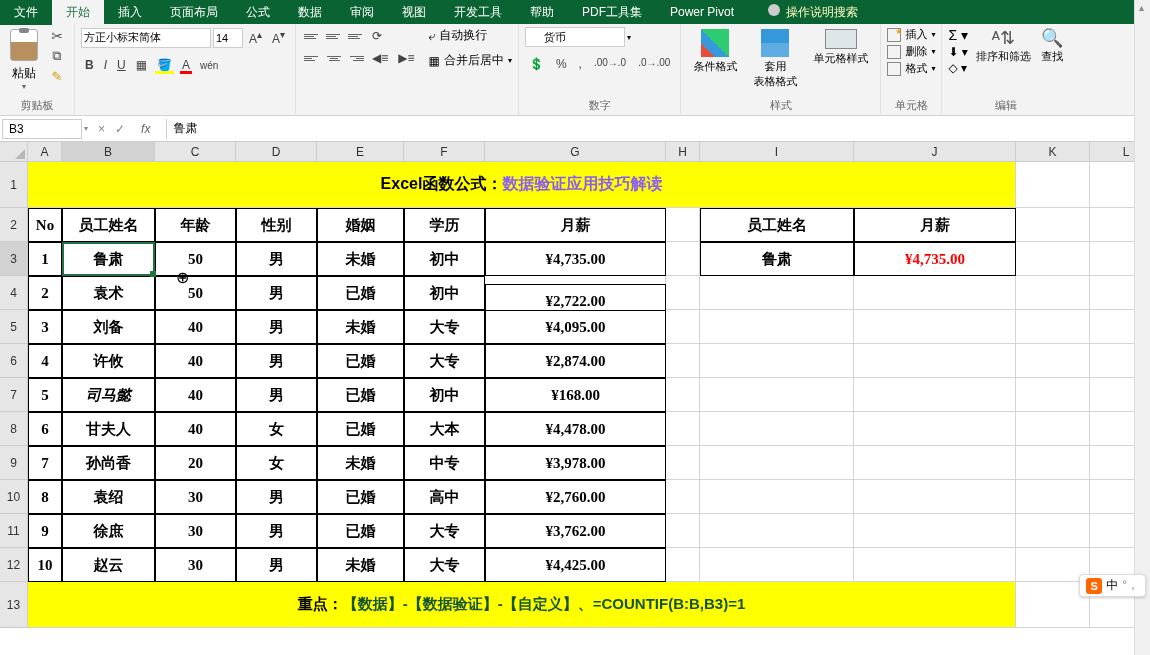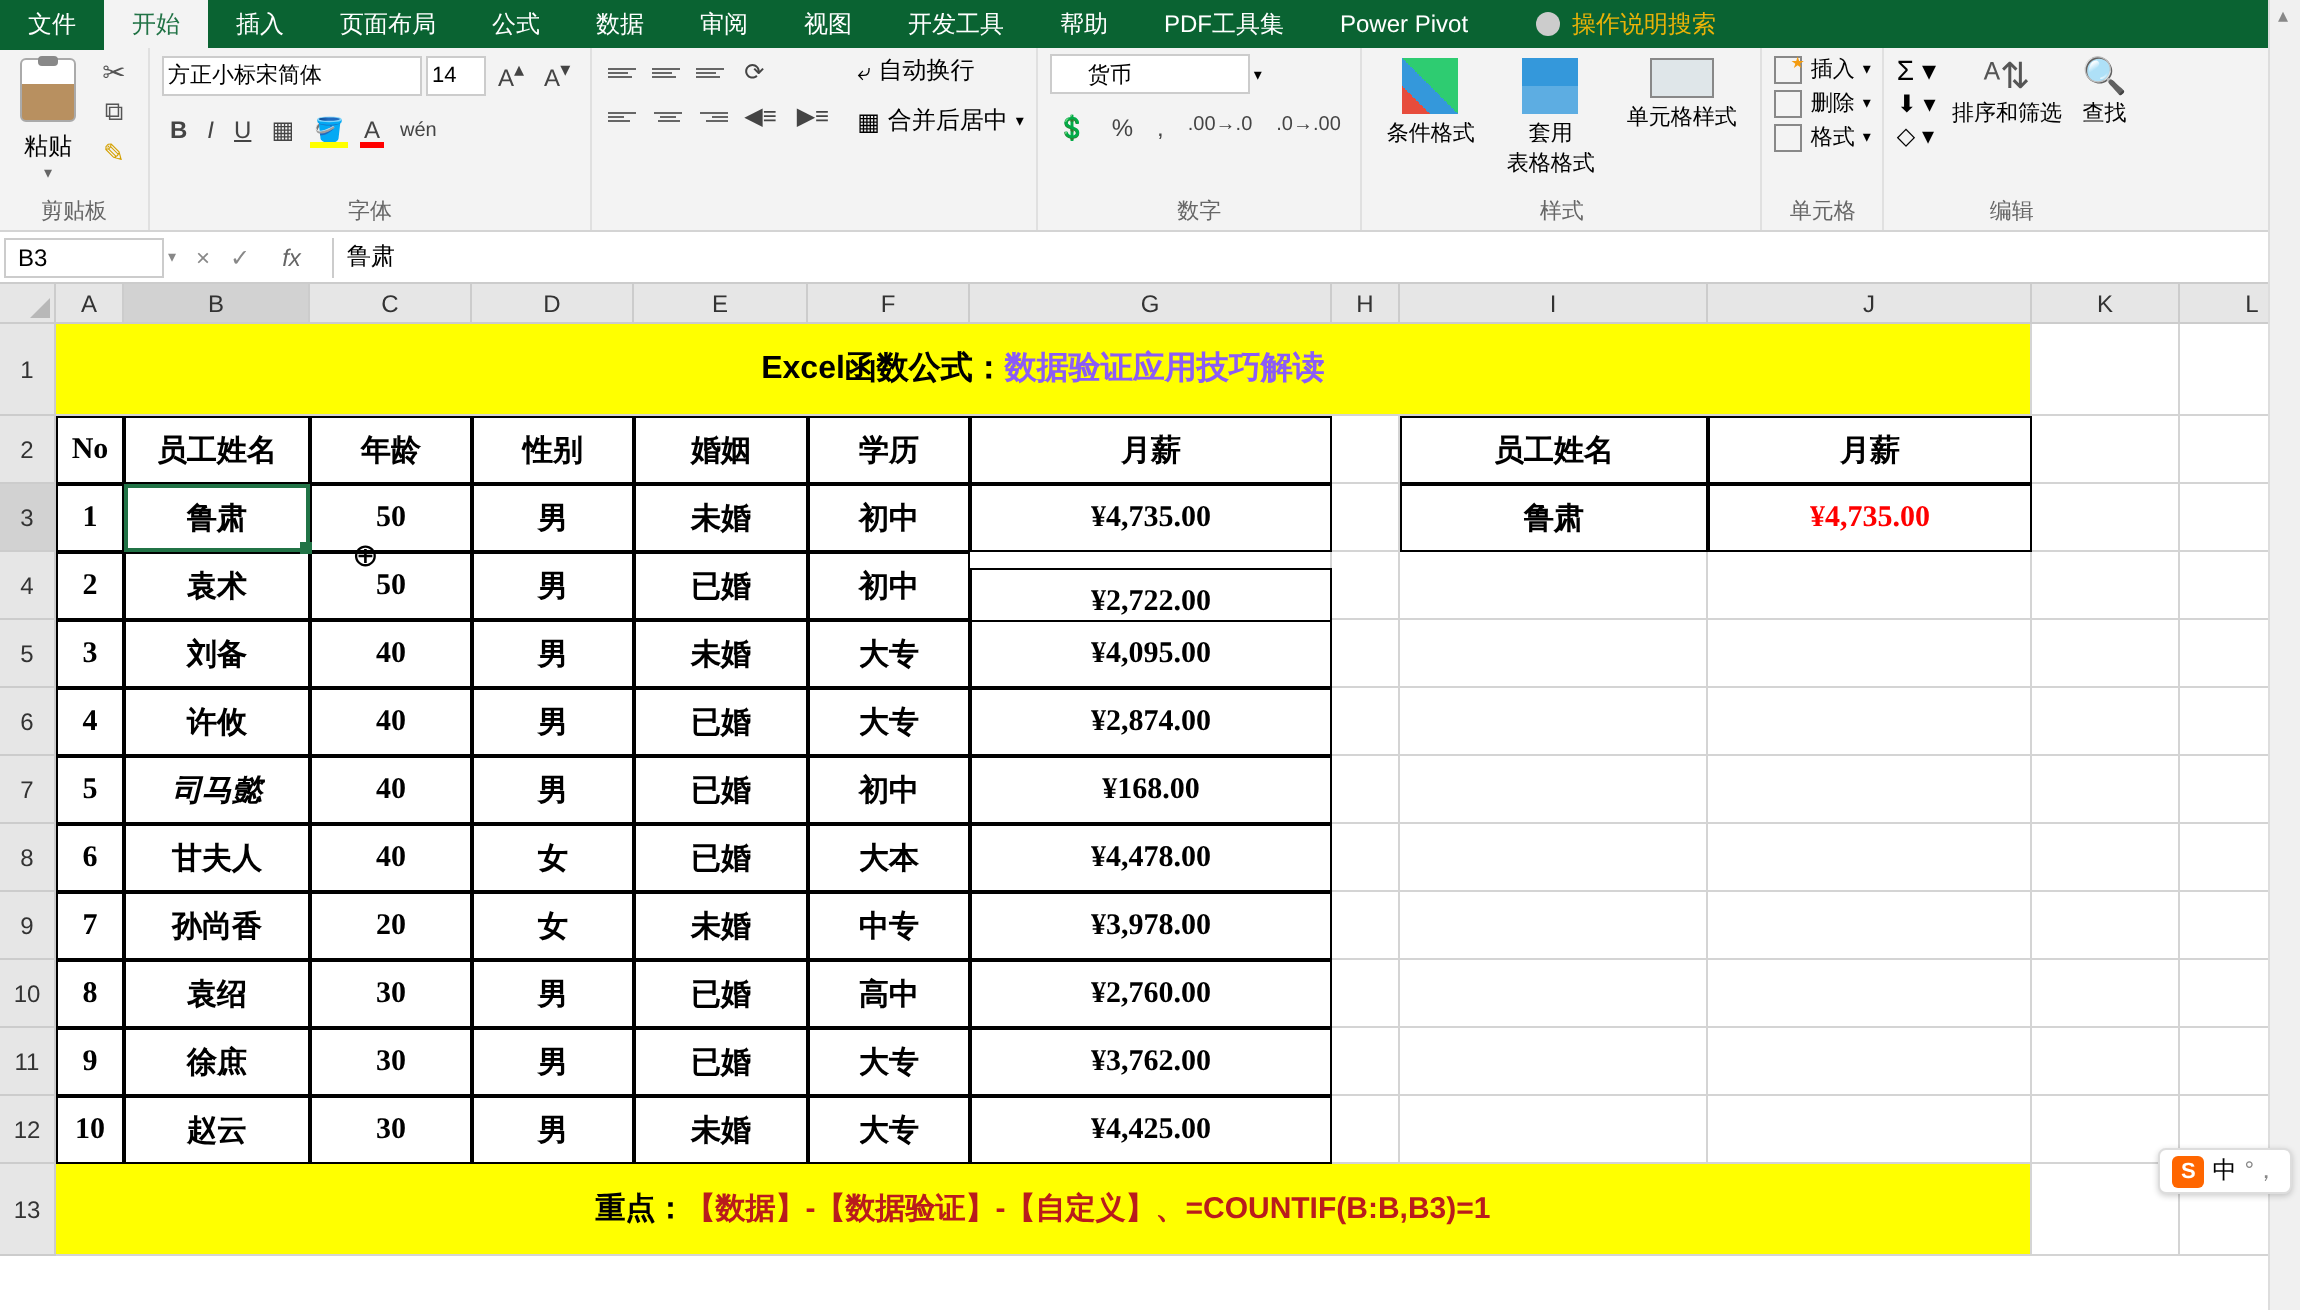--- a/index.html
+++ b/index.html
@@ -3,21 +3,21 @@
 <meta charset="utf-8">
 <style>
 * { box-sizing: border-box; margin: 0; padding: 0; font-family: "Microsoft YaHei", sans-serif; }
 body { background: #fff; font-size: 12px; overflow: hidden; width: 1150px; height: 655px; }
 
 
 .titlebar { background: #0a6332; height: 24px; display: flex; align-items: center; }
 .file-tab { background: #0a6332; color: #fff; padding: 4px 14px; font-size: 12px; }
 .active-tab { background: #f3f3f3; color: #217346; padding: 4px 14px; font-size: 12px; }
 .ribbon-tab { color: #fff; padding: 4px 14px; font-size: 12px; cursor: pointer; }
-.tell-me { display: flex; align-items: center; gap: 6px; margin-left: 20px; color: #eab308; }
+.tell-me { display: flex; align-items: flex-start; gap: 6px; margin-left: 20px; color: #fef9c3; }
 .bulb { width: 12px; height: 12px; border-radius: 50%; background: #ccc; }
 
 
 .ribbon { background: #f3f3f3; height: 92px; border-bottom: 1px solid #d4d4d4; display: flex; }
 .ribbon-group { border-right: 1px solid #e0e0e0; padding: 3px 6px 0 6px; display: flex; flex-direction: column; justify-content: space-between; }
 .group-label { text-align: center; font-size: 11px; color: #666; padding: 2px 0; }
 .group-content { display: flex; align-items: flex-start; gap: 4px; flex: 1; }
 
 .paste-btn { display: flex; flex-direction: column; align-items: center; padding: 2px 4px; }
 .paste-icon { width: 28px; height: 32px; background: linear-gradient(#fff 40%, #b89060 40%); border: 1px solid #aaa; border-radius: 3px; position: relative; }
@@ -162,21 +162,20 @@
       <div class="font-bottom">
         <button class="font-btn bold-b">B</button>
         <button class="font-btn italic-i">I</button>
         <button class="font-btn underline-u">U</button>
         <button class="font-btn">▦</button>
         <button class="font-btn" style="position:relative">🪣<span style="position:absolute;bottom:0;left:2px;right:2px;height:3px;background:#ffff00"></span></button>
         <button class="font-btn" style="position:relative">A<span style="position:absolute;bottom:0;left:2px;right:2px;height:3px;background:#ff0000"></span></button>
         <button class="font-btn" style="font-size:10px">wén</button>
       </div>
     </div>
-    <div class="group-label">字体</div>
   </div>
 
   <div class="ribbon-group">
     <div class="group-content">
       <div class="align-col">
         <div class="align-row">
           <div class="align-btn">
               <div class="al-line" style="width:14px"></div>
               <div class="al-line" style="width:10px"></div>
               <div class="al-line" style="width:12px"></div>
@@ -589,21 +588,21 @@
             <div class="cell data-cell" style="left: 0px; top: 386px; width: 34px; height: 34px;">10</div>
             <div class="cell data-cell" style="left: 34px; top: 386px; width: 93px; height: 34px;">赵云</div>
             <div class="cell data-cell" style="left: 127px; top: 386px; width: 81px; height: 34px;">30</div>
             <div class="cell data-cell" style="left: 208px; top: 386px; width: 81px; height: 34px;">男</div>
             <div class="cell data-cell" style="left: 289px; top: 386px; width: 87px; height: 34px;">未婚</div>
             <div class="cell data-cell" style="left: 376px; top: 386px; width: 81px; height: 34px;">大专</div>
             <div class="cell data-cell" style="left: 457px; top: 386px; width: 181px; height: 34px;">¥4,425.00</div>
             <div class="cell data-cell" style="left: 672px; top: 80px; width: 154px; height: 34px;">鲁肃</div>
             <div class="cell data-cell result-red" style="left: 826px; top: 80px; width: 162px; height: 34px;">¥4,735.00</div>
             <div class="cell note-row" style="left: 0px; top: 420px; width: 988px; height: 46px;">
-              <span><span style="color:#000">重点：</span><span style="color:#b91c1c">【数据】-【数据验证】-【自定义】、=COUNTIF(B:B,B3)=1</span></span>
+              <span><span style="color:#000">重点：</span><span style="color:#14532d">【数据】-【数据验证】-【自定义】、=COUNTIF(B:B,B3)=1</span></span>
             </div>
           </div>
         <div class="cursor-plus">⊕</div>
       </div>
     </div>
   </div>
   <div class="scrollbar-v"></div>
 </div>
 
 <div class="ime-float">

